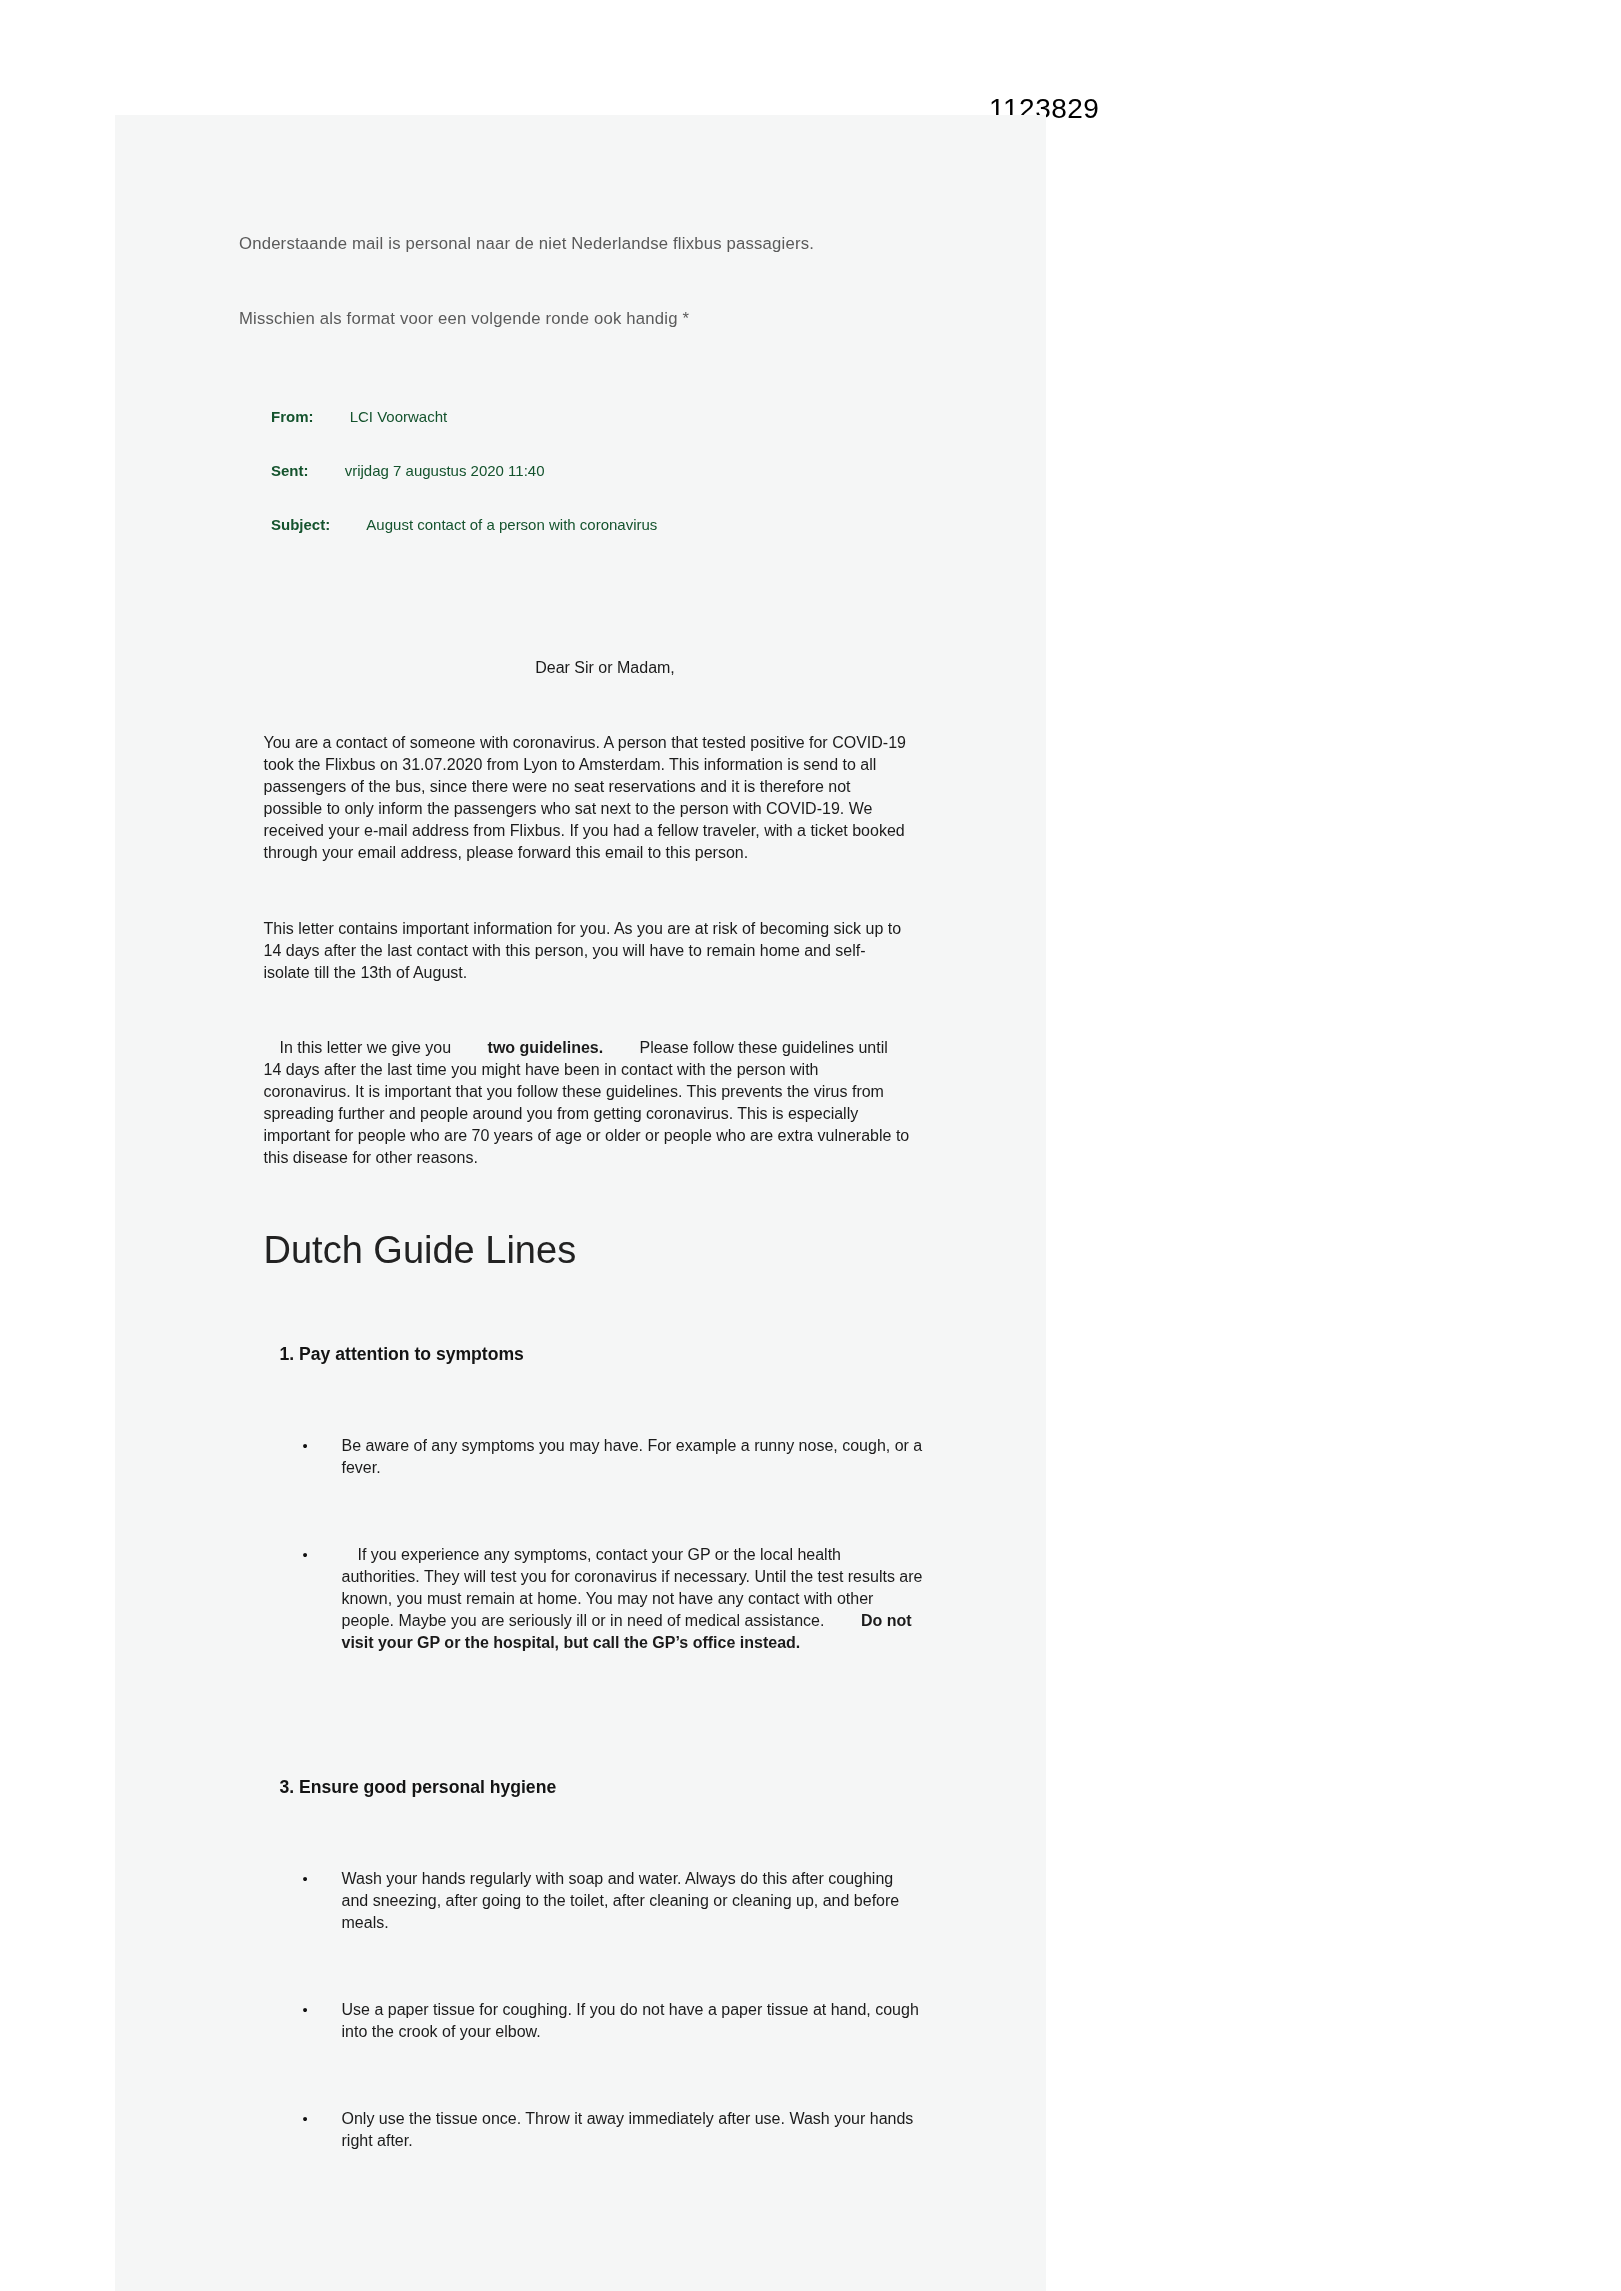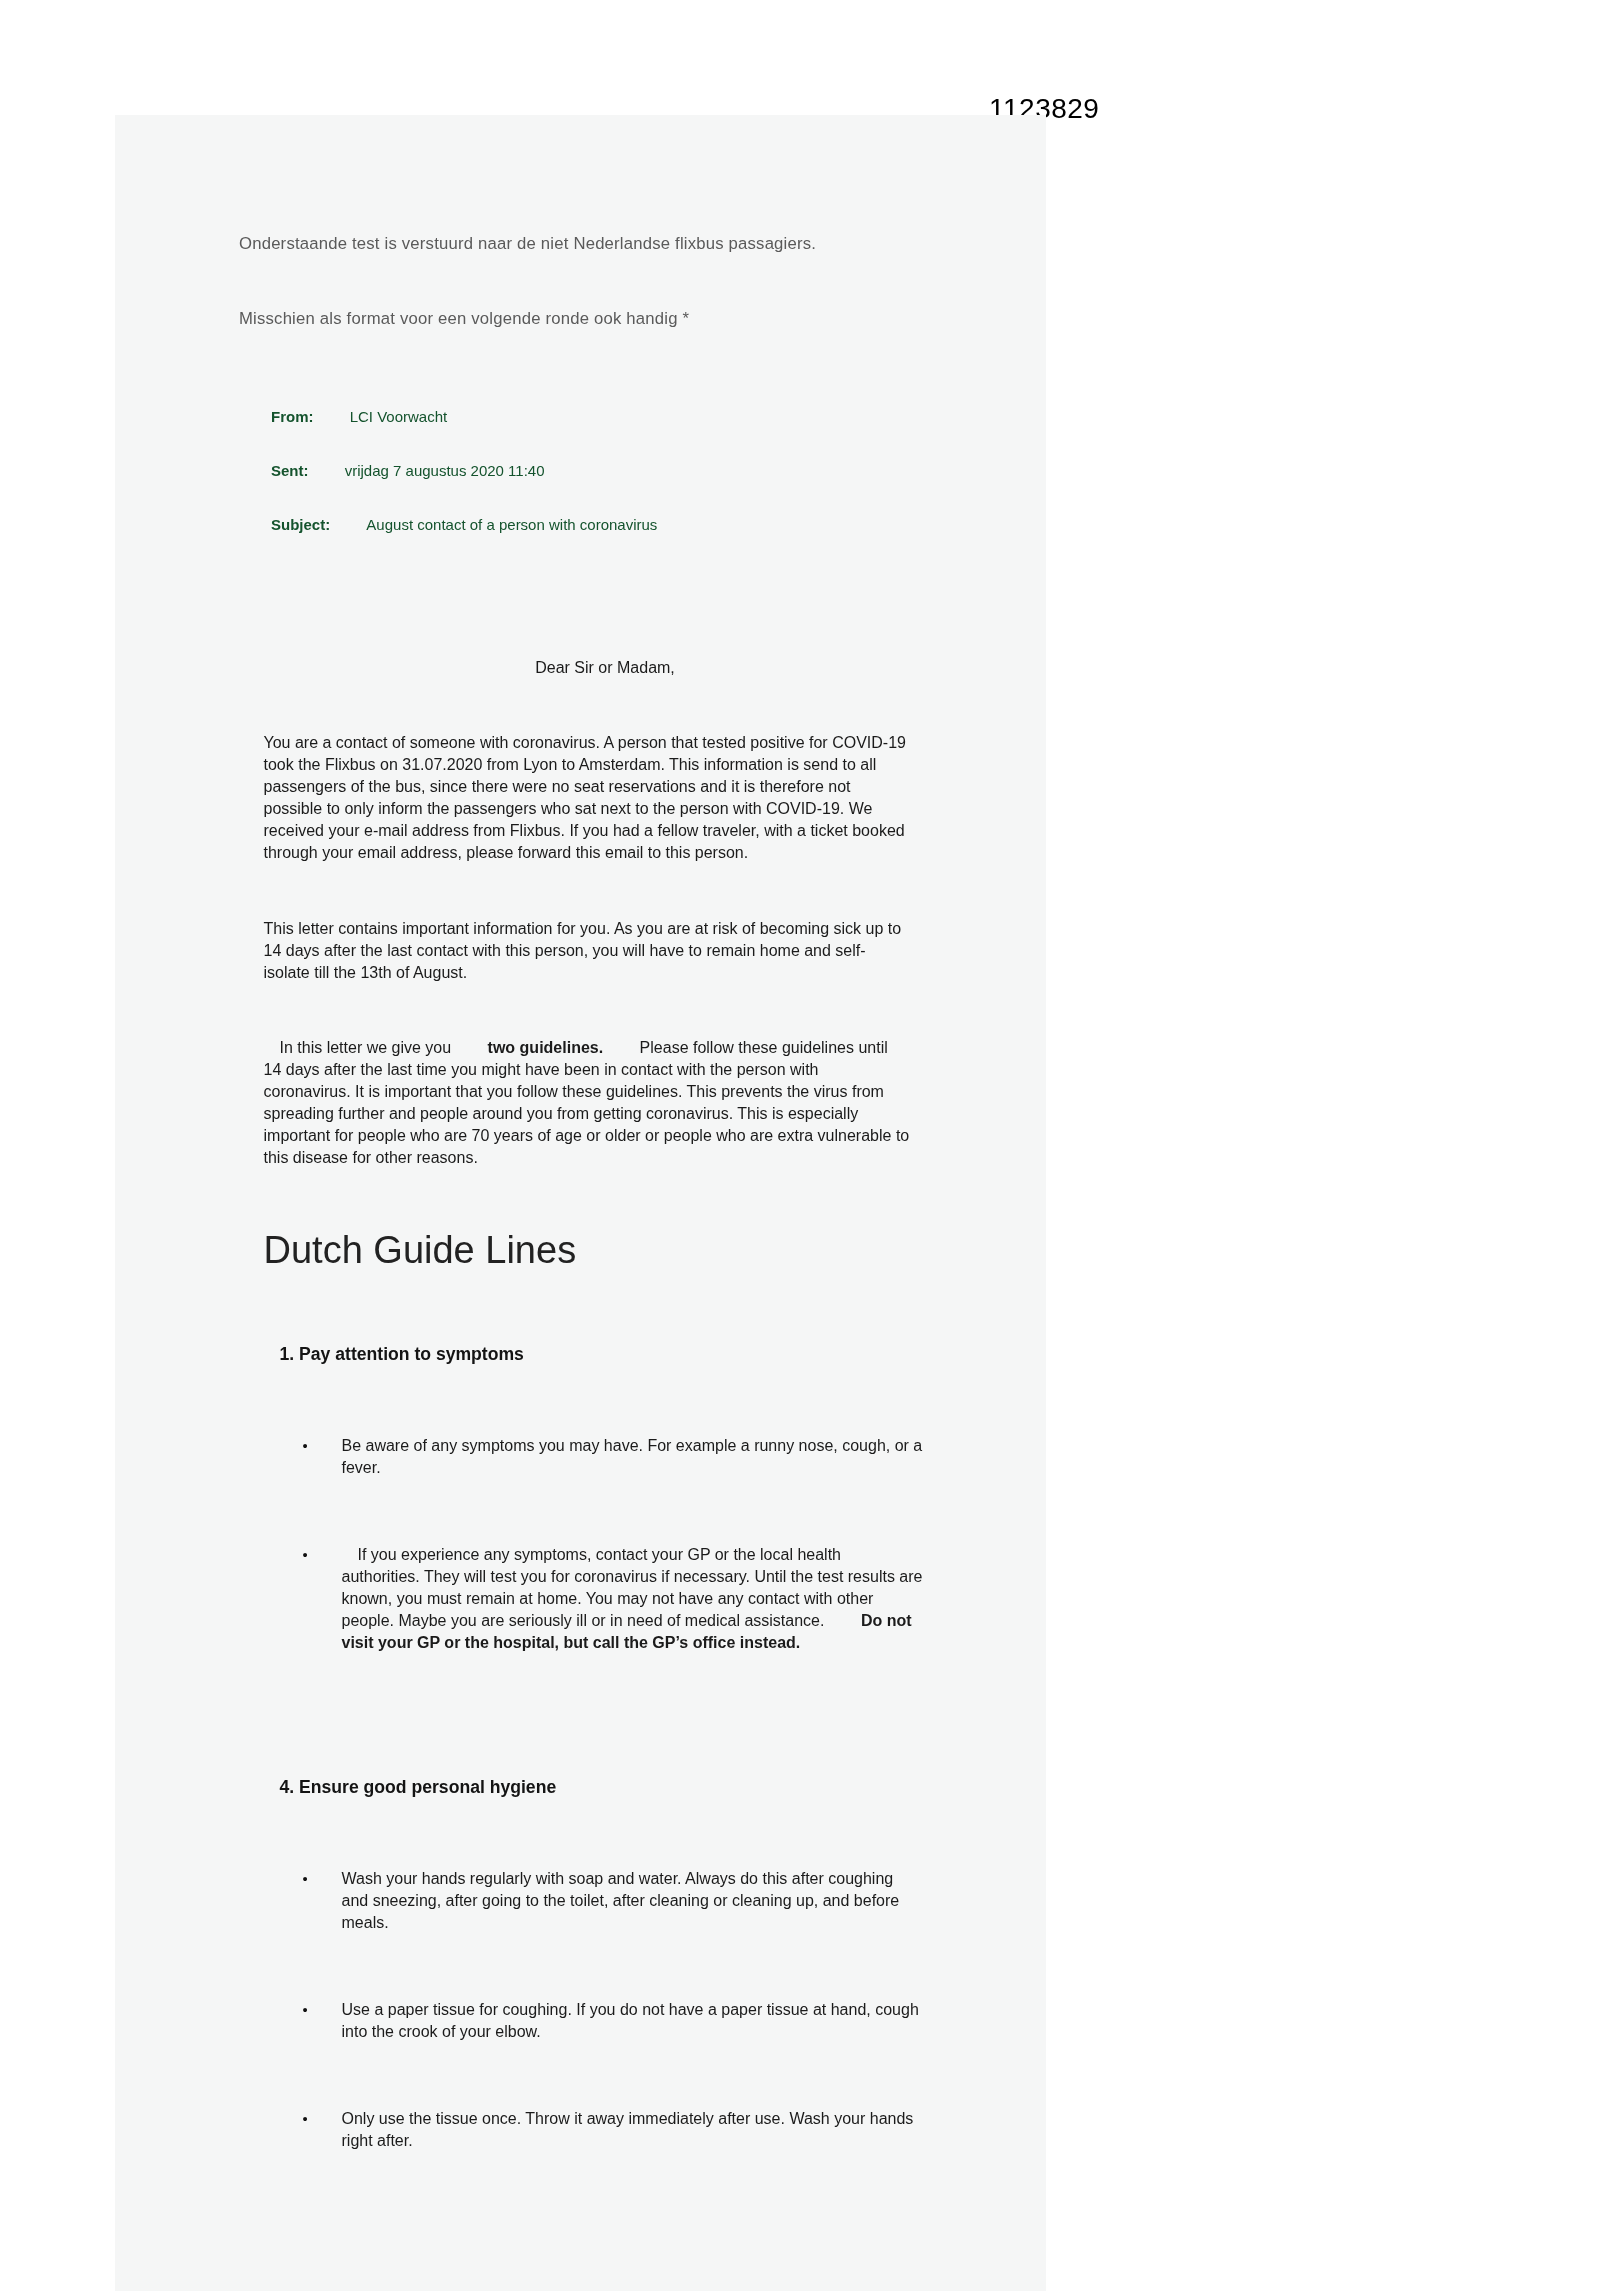--- a/index.html
+++ b/index.html
@@ -97,21 +97,21 @@
 </style>
 </head>
 <body>
 
 <div class="page">
 
   <div class="doc-number">1123829</div>
 
   <div class="scan-area">
 
-    <p class="intro intro-1">Onderstaande test is verstuurd naar de niet Nederlandse flixbus passagiers.</p>
+    <p class="intro intro-1">Onderstaande mail is personal naar de niet Nederlandse flixbus passagiers.</p>
     <p class="intro intro-2">Misschien als format voor een volgende ronde ook handig *</p>
 
     <div class="email-header">
       <p><b>From:</b> <span>LCI Voorwacht</span></p>
       <p><b>Sent:</b> <span>vrijdag 7 augustus 2020 11:40</span></p>
       <p><b>Subject:</b> <span>August contact of a person with coronavirus</span></p>
     </div>
 
     <p class="salutation">Dear Sir or Madam,</p>
 
@@ -131,21 +131,21 @@
           <span class="text">Be aware of any symptoms you may have. For example a runny nose, cough, or a fever.</span>
         </li>
         <li>
           <span class="marker">•</span>
           <span class="text"><span>If you experience any symptoms, contact your GP or the local health authorities. They will test you for coronavirus if necessary. Until the test results are known, you must remain at home. You may not have any contact with other people. Maybe you are seriously ill or in need of medical assistance. </span><b>Do not visit your GP or the hospital, but call the GP’s office instead.</b></span>
         </li>
       </ul>
     </div>
 
     <div class="section">
-      <h2 class="section-title">4. Ensure good personal hygiene</h2>
+      <h2 class="section-title">3. Ensure good personal hygiene</h2>
       <ul class="bullets">
         <li>
           <span class="marker">•</span>
           <span class="text">Wash your hands regularly with soap and water. Always do this after coughing and sneezing, after going to the toilet, after cleaning or cleaning up, and before meals.</span>
         </li>
         <li>
           <span class="marker">•</span>
           <span class="text">Use a paper tissue for coughing. If you do not have a paper tissue at hand, cough into the crook of your elbow.</span>
         </li>
         <li>

